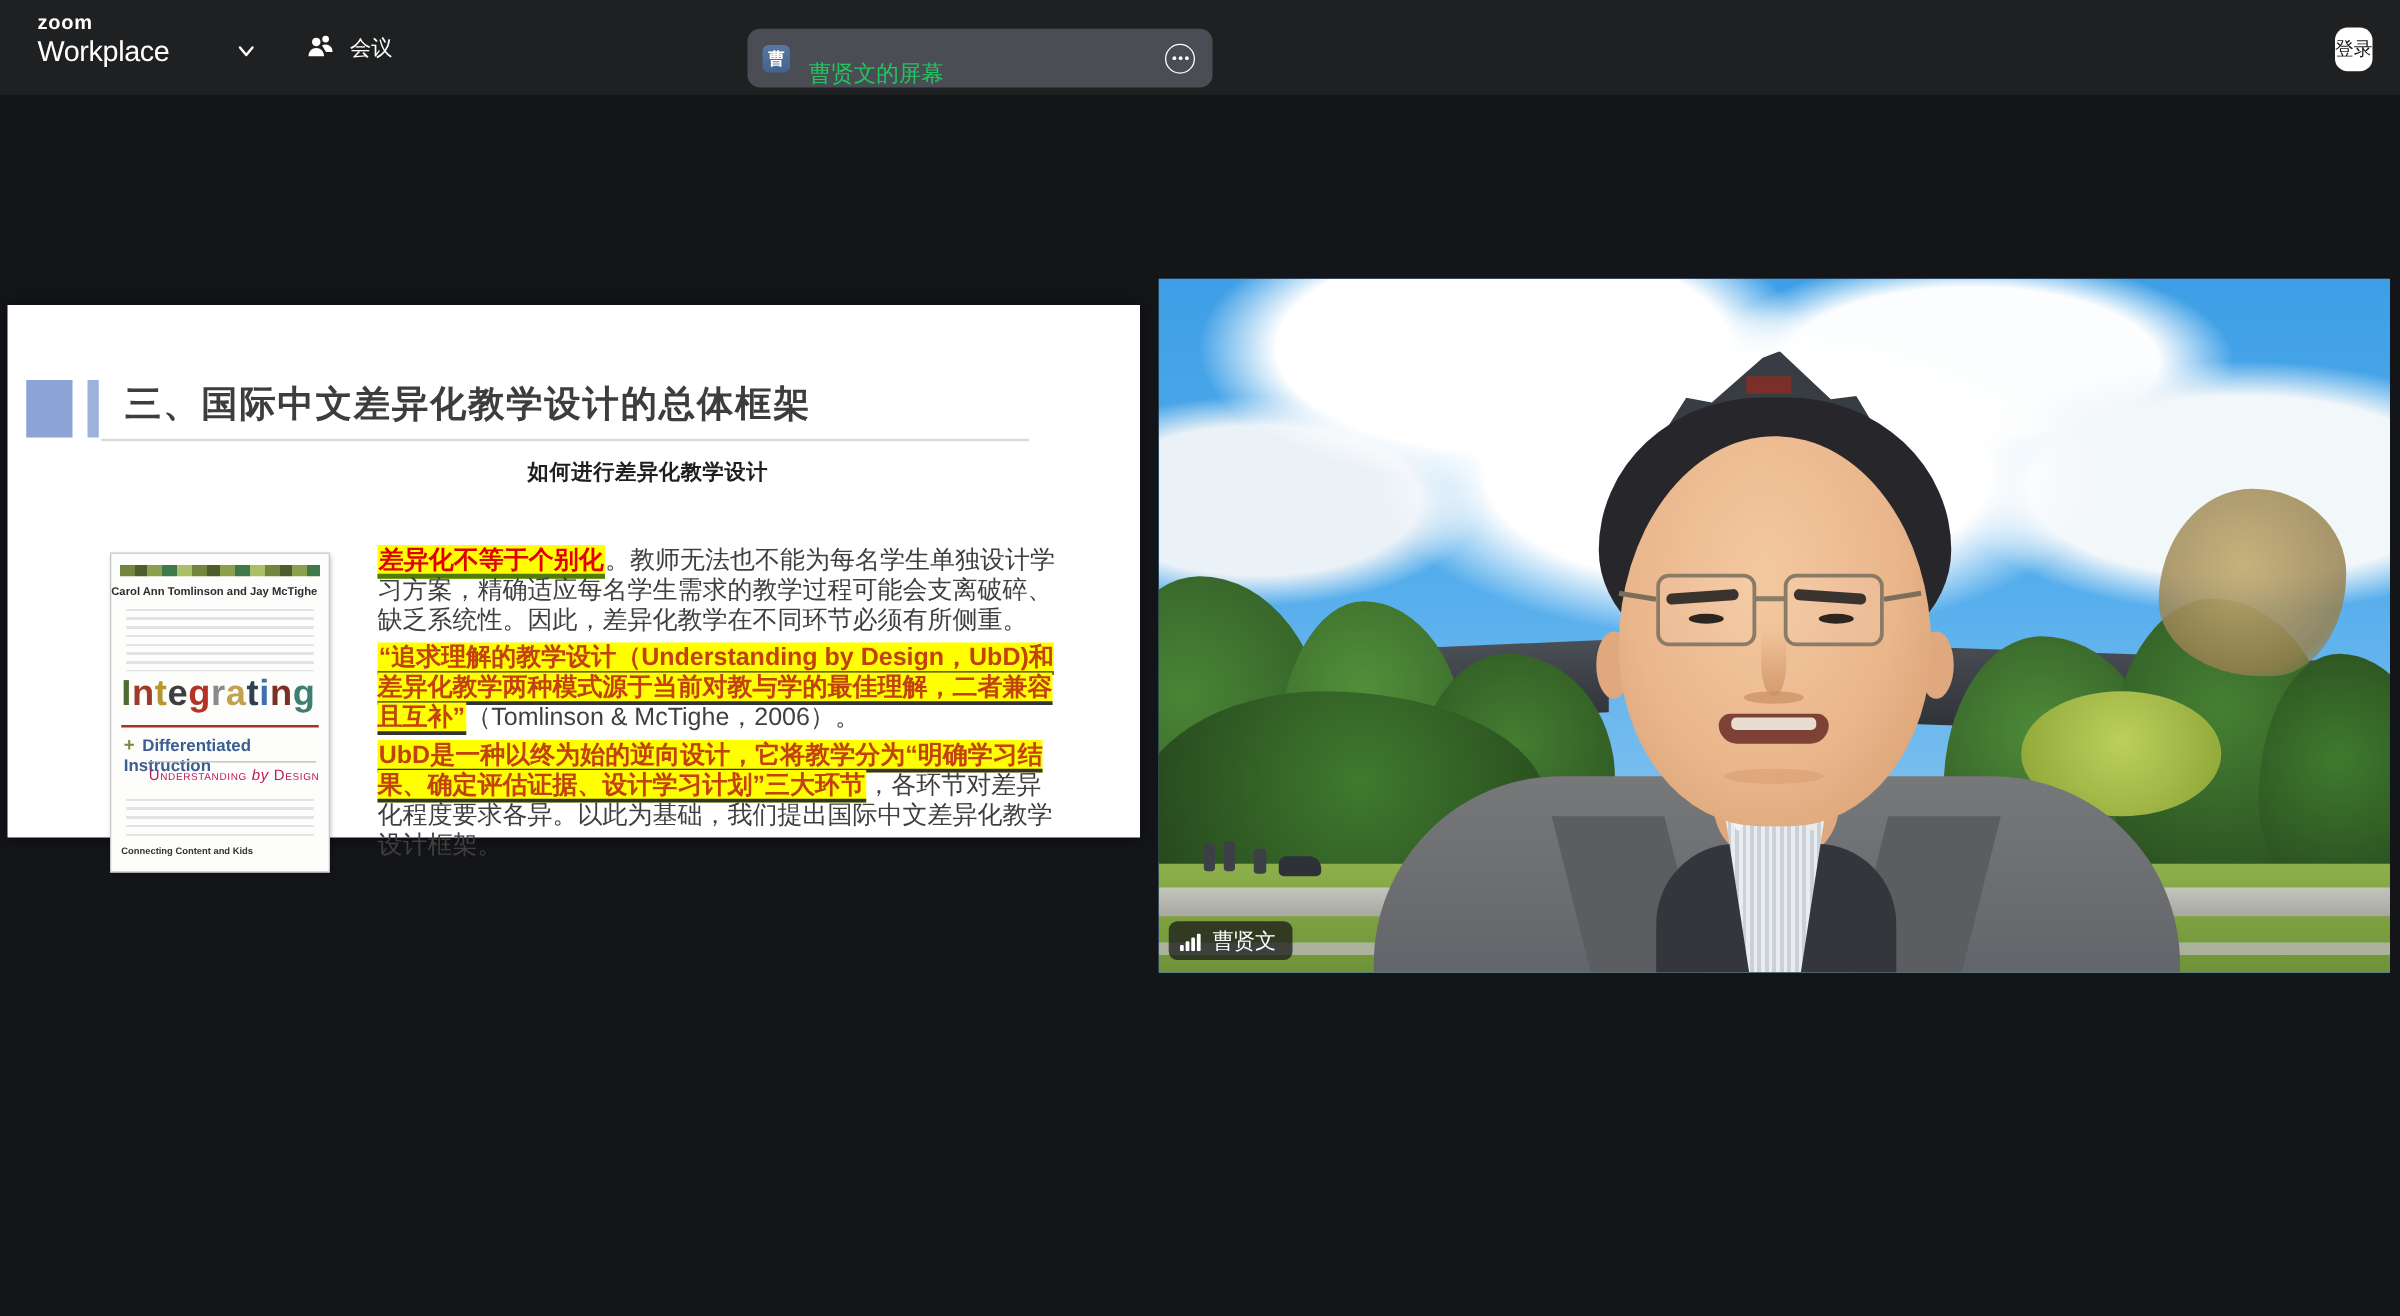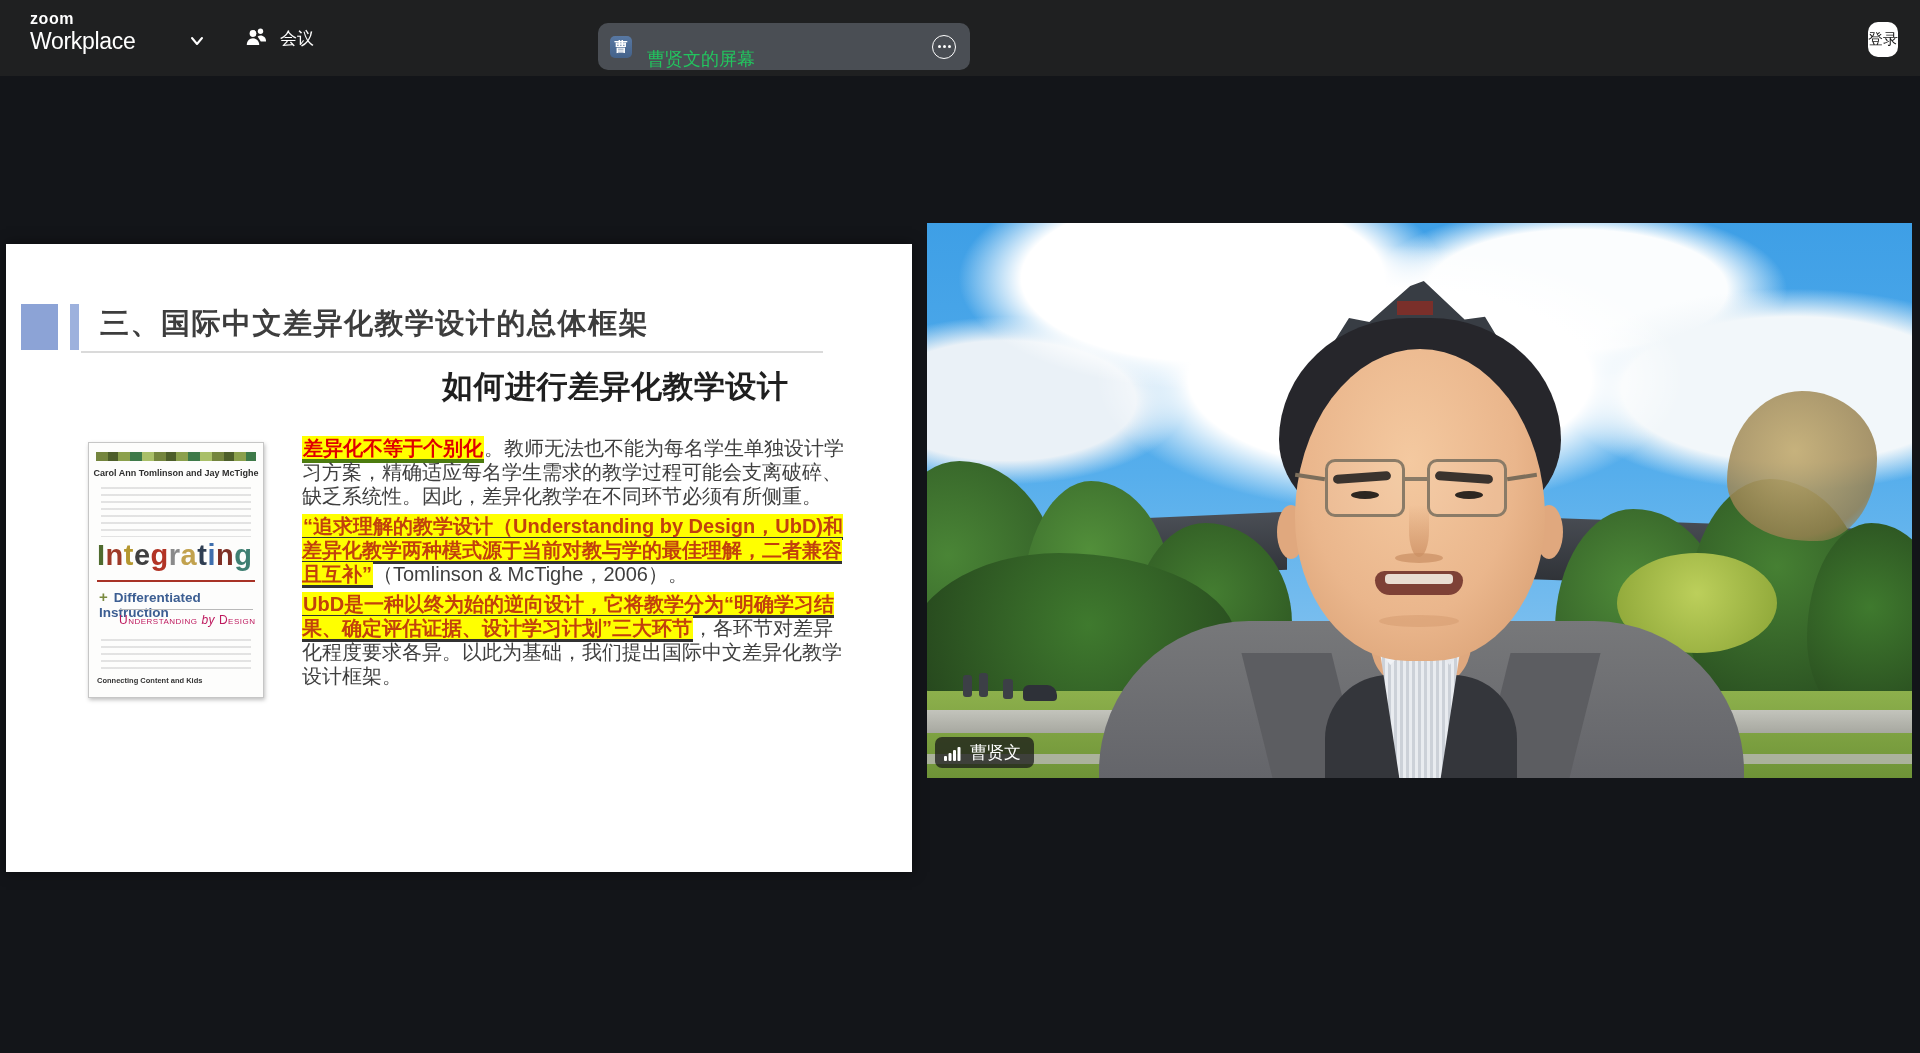--- a/index.html
+++ b/index.html
@@ -15,38 +15,38 @@
   .switcher-chevron { position:absolute; left:186px; top:30px; width:22px; height:22px; cursor:pointer; }
   .meeting-tab { position:absolute; left:244px; top:22px; display:flex; align-items:center; gap:10px; color:#fff; font-size:17px; cursor:pointer; height:32px; }
   .pill { position:absolute; left:598px; top:23px; width:372px; height:47px; background:#4a4e54; border-radius:10px; display:flex; align-items:center; padding:0 14px 0 12px; cursor:pointer; }
   .pill-avatar { width:22px; height:22px; border-radius:5px; background:linear-gradient(180deg,#5878a3,#44628a); color:#fff; font-size:13px; font-weight:bold; display:flex; align-items:center; justify-content:center; flex:0 0 auto; }
   .pill-title { color:#22c55e; font-size:18px; margin-left:15px; flex:1 1 auto; white-space:nowrap;margin-top:24px; }
   .ellipsis-btn { width:24px; height:24px; border:1.6px solid #fff; border-radius:50%; display:flex; align-items:center; justify-content:center; gap:2px; flex:0 0 auto; cursor:pointer; }
   .ellipsis-btn i { width:3px; height:3px; background:#fff; border-radius:50%; }
   .login-btn { position:absolute; right:22px; top:22px; height:35px; padding:0 0; background:#fff; color:#141414; border:none; border-radius:10px; font-size:15px; font-weight:500; font-family:inherit; cursor:pointer; }
 
   
-  .slide { position:absolute; left:6px; top:244px; width:906px; height:628px; background:#fff; box-shadow:0 0 12px rgba(0,0,0,.5); }
+  .slide { position:absolute; left:6px; top:244px; width:906px; height:426px; background:#fff; box-shadow:0 0 12px rgba(0,0,0,.5); }
   .deco-square { position:absolute; left:15px; top:60px; width:37px; height:46px; background:#8ca3d6; }
   .deco-bar { position:absolute; left:64px; top:60px; width:9px; height:46px; background:#9db1dd; }
   .slide-title { position:absolute; left:94px; top:60px; font-size:29px; font-weight:bold; color:#3d3d3d; letter-spacing:1.5px; white-space:nowrap; }
   .title-underline { position:absolute; left:75px; top:107px; width:742px; height:2px; background:#dadada; }
-  .slide-subtitle { position:absolute; left:436px; top:122px; font-size:31px; font-weight:bold; color:#1f1f1f; letter-spacing:.5px; white-space:nowrap; }
+  .slide-subtitle { position:absolute; left:416px; top:122px; font-size:17px; font-weight:bold; color:#1f1f1f; letter-spacing:.5px; white-space:nowrap; }
 
   .slide-body { position:absolute; left:296px; top:192px; width:549px; }
   .slide-body p { margin:0 0 6px; font-size:20px; line-height:24px; color:#3f3f3f; font-weight:500; }
   .hl { background:#ffff00; padding:1px 1px 0; font-weight:bold; }
   .hl-red { color:#e00000; border-bottom:4px solid #4d7c0f; }
   .hl-yellow { color:#c2410c; border-bottom:3px solid #333; }
 
   
   .book { position:absolute; left:82px; top:198px; width:176px; height:256px; background:#fdfdfc; border:1px solid #c6c6c6; box-shadow:1px 2px 4px rgba(0,0,0,.25); }
   .book-strip { position:absolute; left:7px; top:9px; right:7px; height:9px;
     background:repeating-linear-gradient(90deg,#74853e 0 12px,#4d5e2a 12px 22px,#8ba04c 22px 34px,#3e7a49 34px 46px,#a9bf68 46px 58px); }
-  .book-authors { position:absolute; left:0; top:25px; width:100%; text-align:center; font-size:9px; font-weight:bold; color:#2e2e2e; }
+  .book-authors { position:absolute; left:0; top:25px; width:100%; text-align:left; font-size:9px; font-weight:bold; color:#2e2e2e; }
   .book-faint { position:absolute; left:12px; right:12px; background:repeating-linear-gradient(180deg,#dcdcdc 0 2px,transparent 2px 7px); opacity:.8; }
   .bf1 { top:44px; height:50px; }
   .bf2 { top:196px; height:34px; }
   .book-title { position:absolute; left:8px; top:96px; width:160px; font-size:29px; font-weight:bold; letter-spacing:.5px; white-space:nowrap; }
   .book-redline { position:absolute; left:8px; right:8px; top:137px; height:2px; background:#a83226; }
   .book-sub1 { position:absolute; left:10px; top:145px; font-size:13.5px; font-weight:bold; color:#3c5e92; }
   .book-plus { color:#7a8a3f; font-weight:bold; margin-right:6px; font-size:15px; }
   .book-grayline { position:absolute; left:30px; right:10px; top:166px; height:1px; background:#b9b9b9; }
   .book-sub2 { position:absolute; left:30px; top:170px; font-size:12px; color:#be185d; font-variant:small-caps; letter-spacing:.5px; }
   .book-sub2 .by { font-style:italic; text-transform:lowercase; font-variant:normal; }

